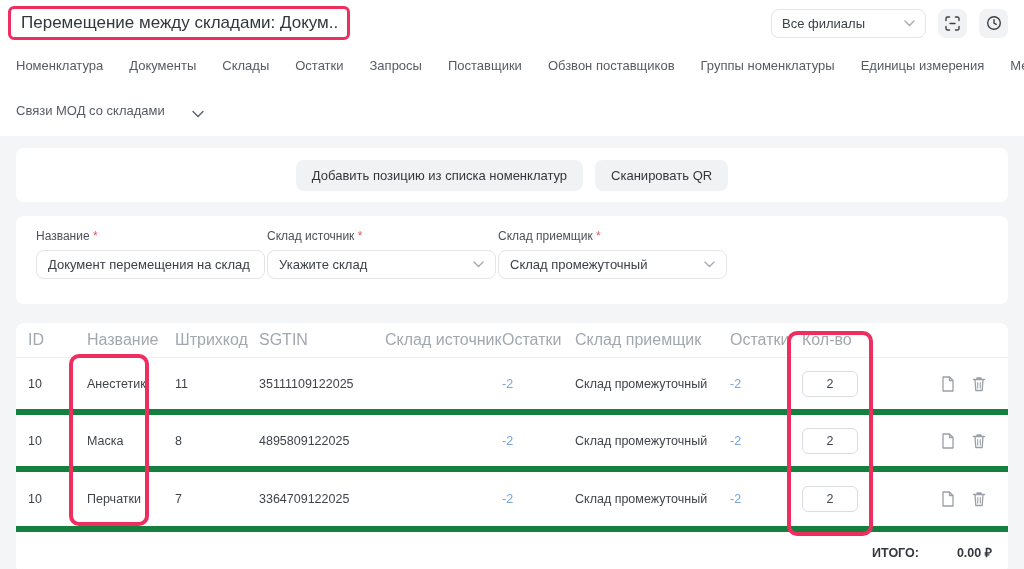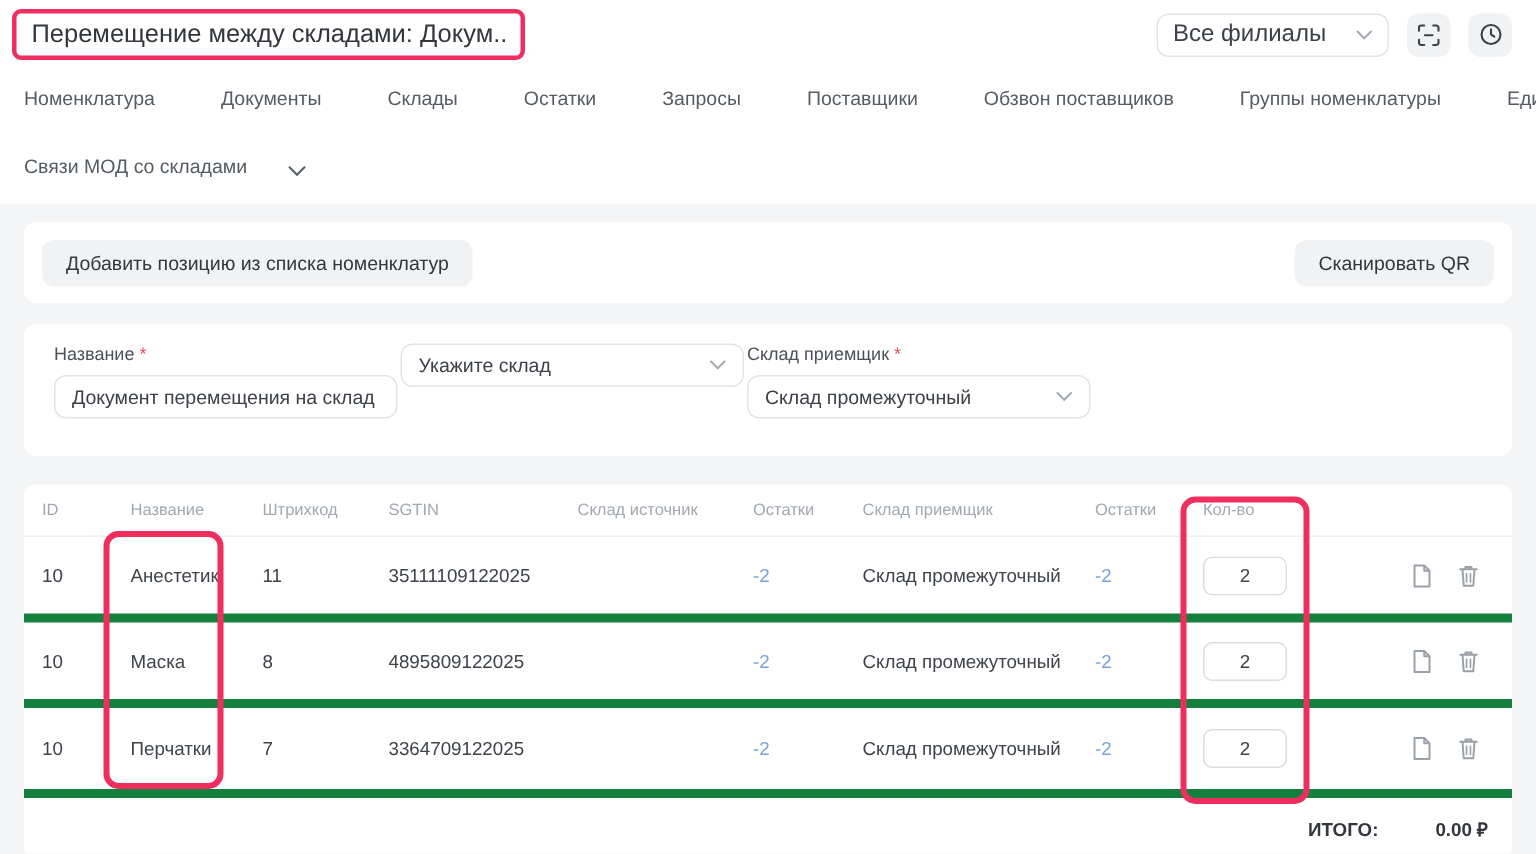--- a/index.html
+++ b/index.html
@@ -4,50 +4,50 @@
 <style>
   * { margin:0; padding:0; box-sizing:border-box; }
   html,body { width:1024px; height:569px; overflow:hidden; }
   body { font-family:"Liberation Sans", sans-serif; background:#f4f5f6; color:#3c4147; }
 
   
   .header { background:#fff; height:46px; display:flex; align-items:center; justify-content:space-between; padding:0 16px 0 8px; }
   .title-box { border:3px solid #ee2e5e; border-radius:6px; padding:4px 10px; max-width:342px; }
   .page-title { font-size:17px; font-weight:500; color:#33373d; white-space:nowrap; overflow:hidden; display:block; max-width:316px; }
   .header-right { display:flex; align-items:center; gap:12px; }
-  .branch-select { width:155px; height:29px; border:1px solid #e2e4e8; border-radius:8px; background:#fff; display:flex; align-items:center; justify-content:space-between; padding:0 10px; font-size:16px; color:#3c4147; cursor:pointer; }
+  .branch-select { width:155px; height:29px; border:1px solid #e2e4e8; border-radius:8px; background:#fff; display:flex; align-items:center; justify-content:space-between; padding:0 10px; font-size:13px; color:#3c4147; cursor:pointer; }
   .icon-btn { width:29px; height:29px; border-radius:8px; background:#f1f2f4; border:none; display:flex; align-items:center; justify-content:center; cursor:pointer; }
   .icon-btn svg { display:block; }
 
   
   .nav { background:#fff; padding:2px 16px 18px 16px; }
-  .nav-row1 { display:flex; gap:44px; padding:10px 0 8px 0; flex-wrap:nowrap; }
+  .nav-row1 { display:flex; gap:26px; padding:10px 0 8px 0; flex-wrap:nowrap; }
   .nav-item { font-size:13px; color:#565c63; cursor:pointer; white-space:nowrap; }
   .nav-row2 { display:flex; align-items:flex-end; gap:27px; padding-top:22px; }
 
   
   .main { padding:12px 16px 0 16px; }
   .card { background:#fff; border-radius:8px; }
-  .card-actions { height:54px; display:flex; align-items:center; justify-content:space-between; gap:12px; padding:0 12px; margin-bottom:14px; }
+  .card-actions { height:54px; display:flex; align-items:center; justify-content:center; gap:12px; padding:0 12px; margin-bottom:14px; }
   .btn { background:#f1f2f4; border:none; border-radius:8px; height:31px; padding:0 16px; font-size:13px; color:#33373d; font-family:inherit; cursor:pointer; white-space:nowrap; }
 
   
   .card-form { height:88px; padding:13px 20px; display:flex; gap:2px; margin-bottom:19px; }
   .field { display:flex; flex-direction:column; }
   .field-label { font-size:12px; color:#4c5158; margin-bottom:7px; }
   .req { color:#e05667; }
   .text-input, .faux-select { width:229px; height:29px; border:1px solid #e2e4e8; border-radius:8px; font-size:13px; color:#3c4147; padding:0 11px; font-family:inherit; background:#fff; }
   .faux-select { display:flex; align-items:center; justify-content:space-between; cursor:pointer; }
   .chev { flex:0 0 auto; }
 
   
   .card-table { position:relative; margin-bottom:4px; }
   .trow { display:grid; grid-template-columns:59px 88px 84px 126px 117px 73px 155px 72px 96px 1fr; align-items:center; padding:0 12px; }
   .thead { height:35px; border-bottom:1px solid #eef0f2; }
-  .thead .tcell { font-size:11px; color:#a2a8af; }
+  .thead .tcell { font-size:16px; color:#a2a8af; }
   .tbody-row { height:57px; border-bottom:6px solid #15803d; }
   .tcell { font-size:12.5px; color:#3f444b; overflow:hidden; white-space:nowrap; }
   .tcell.blue { color:#7aa3d9; }
   .qty-input { width:56px; height:26px; border:1px solid #d9dce0; border-radius:6px; text-align:center; font-size:12.5px; color:#3f444b; font-family:inherit; }
   .row-actions { display:flex; justify-content:flex-end; align-items:center; gap:17px; padding-right:10px; }
   .row-actions svg { cursor:pointer; display:block; }
   .totals { height:41px; display:flex; align-items:center; justify-content:flex-end; gap:6px; padding:0 16px; }
   .totals span { font-size:12.5px; font-weight:700; color:#33373d;padding-left:32px; }
 
   
@@ -119,20 +119,24 @@
 
   <div class="card card-form">
     <div class="field">
       <span class="field-label">
         <span>Название</span>
         <span class="req">*</span>
       </span>
       <input class="text-input" type="text" value="Документ перемещения на склад Склад п" style="">
     </div>
     <div class="field">
+      <span class="field-label">
+        <span>Склад источник</span>
+        <span class="req">*</span>
+      </span>
       <div class="faux-select">
         <span>Укажите склад</span>
         <svg class="chev" width="11" height="7" viewBox="0 0 11 7">
             <path d="M1 1l4.5 4.5L10 1" fill="none" stroke="#a6abb2" stroke-width="1.4" stroke-linecap="round"></path>
           </svg>
       </div>
     </div>
     <div class="field">
       <span class="field-label">
         <span>Склад приемщик</span>

